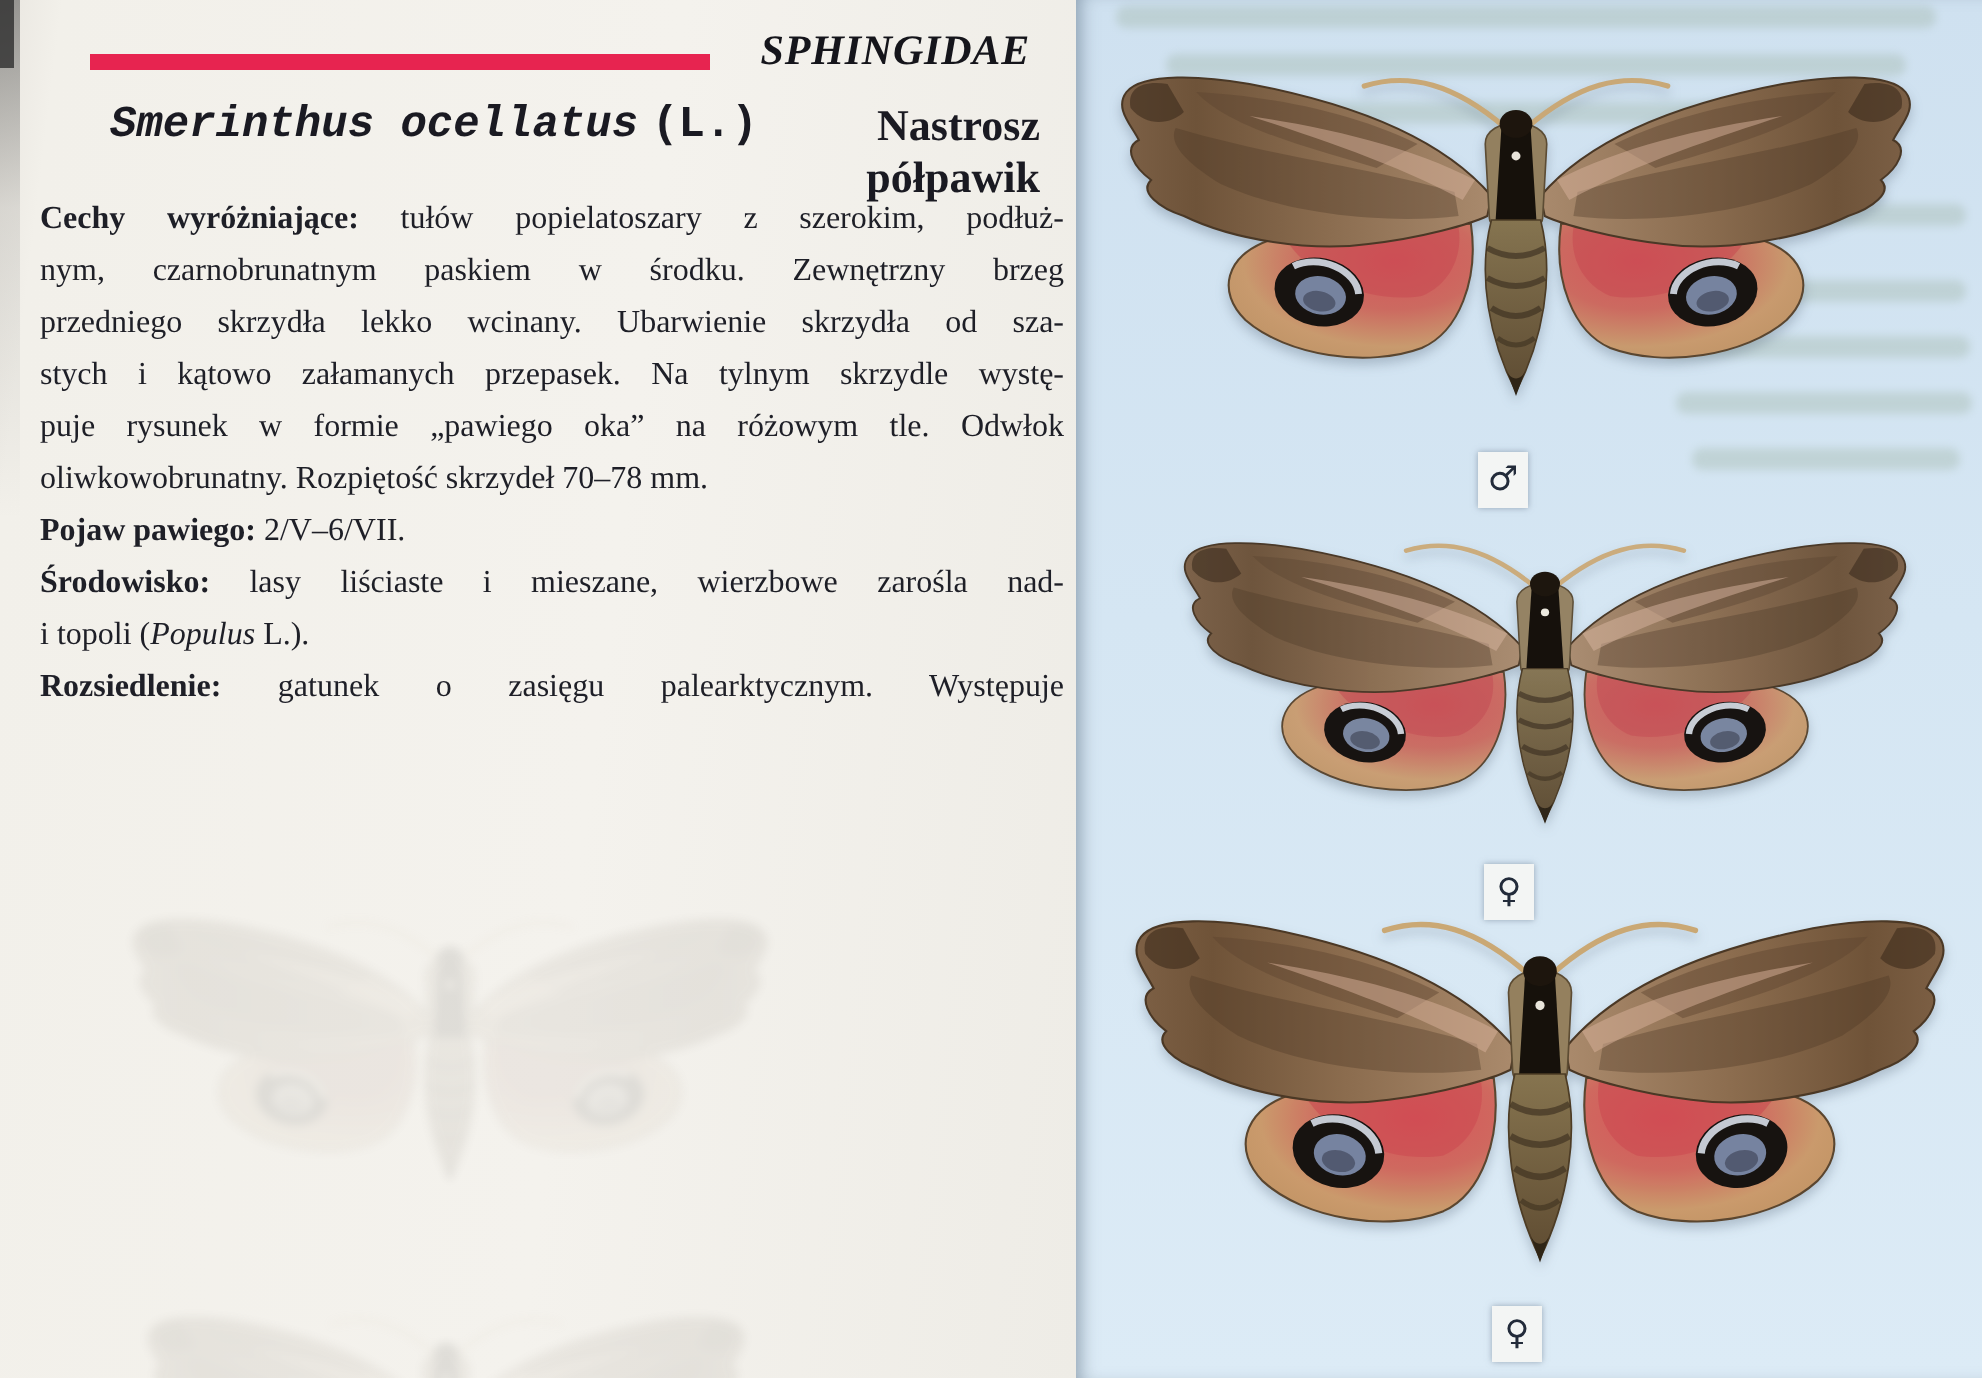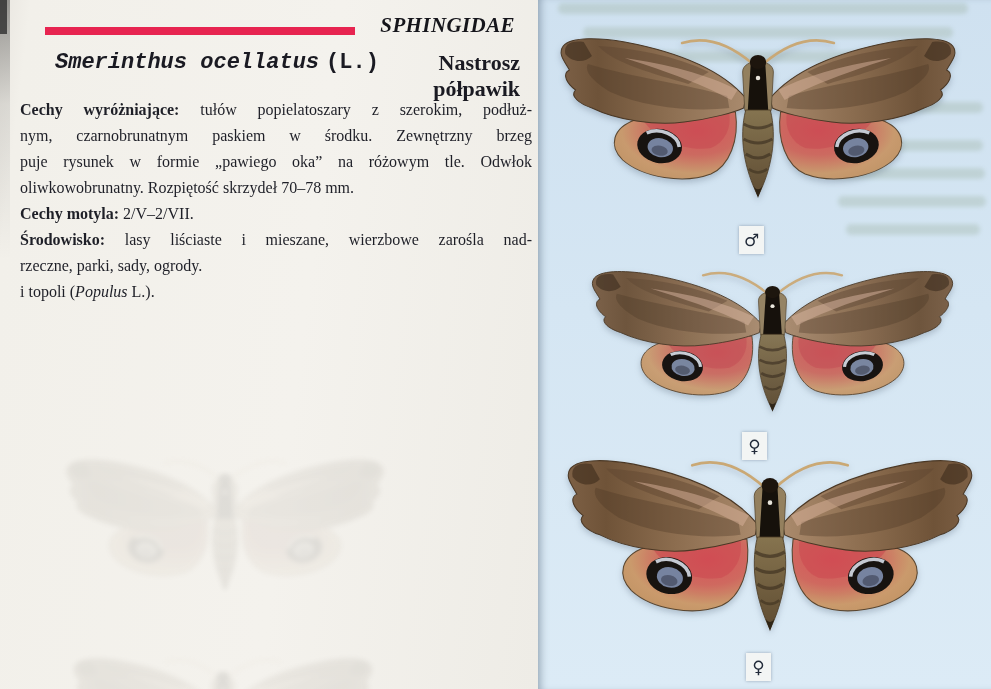--- a/index.html
+++ b/index.html
@@ -117,26 +117,28 @@
       </div>
       <div class="polish">
         <div>Nastrosz</div>
         <div>półpawik</div>
       </div>
     </div>
 
     <div class="text-block">
         <div class="tline just"><span class="b">Cechy wyróżniające:</span><span> tułów popielatoszary z szerokim, podłuż-</span></div>
         <div class="tline just"><span>nym, czarnobrunatnym paskiem w środku. Zewnętrzny brzeg</span></div>
+        <div class="tline just"><span>przedniego skrzydła lekko wcinany. Ubarwienie skrzydła od sza-</span></div>
+        <div class="tline just"><span>stych i kątowo załamanych przepasek. Na tylnym skrzydle wystę-</span></div>
         <div class="tline just"><span>puje rysunek w formie „pawiego oka” na różowym tle. Odwłok</span></div>
         <div class="tline"><span>oliwkowobrunatny. Rozpiętość skrzydeł 70–78 mm.</span></div>
-        <div class="tline"><span class="b">Cechy motyla:</span><span> 2/V–2/VII.</span></div>
+        <div class="tline"><span class="b">Pojaw pawiego:</span><span> 2/V–6/VII.</span></div>
         <div class="tline just"><span class="b">Środowisko:</span><span> lasy liściaste i mieszane, wierzbowe zarośla nad-</span></div>
-        <div class="tline"><span>rzeczne, parki, sady, ogrody.</span></div>
         <div class="tline"><span>i topoli (</span><span class="i">Populus</span><span> L.).</span></div>
+        <div class="tline just"><span class="b">Rozsiedlenie:</span><span> gatunek o zasięgu palearktycznym. Występuje</span></div>
       </div>
 
     <svg class="ghost-moth g1" viewBox="0 0 400 210">
       <use href="#mothShape"></use>
     </svg>
     <svg class="ghost-moth g2" viewBox="0 0 400 210">
       <use href="#mothShape"></use>
     </svg>
   </div>
 

